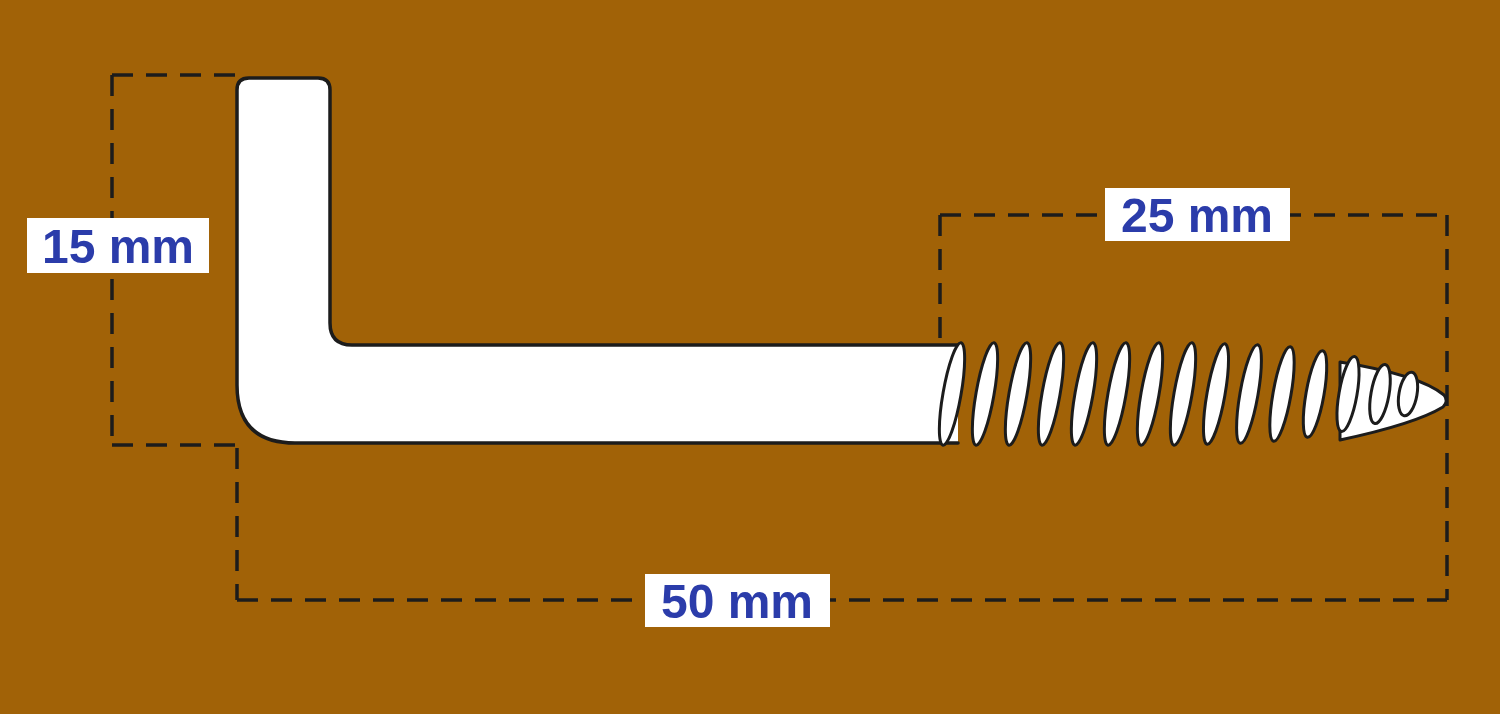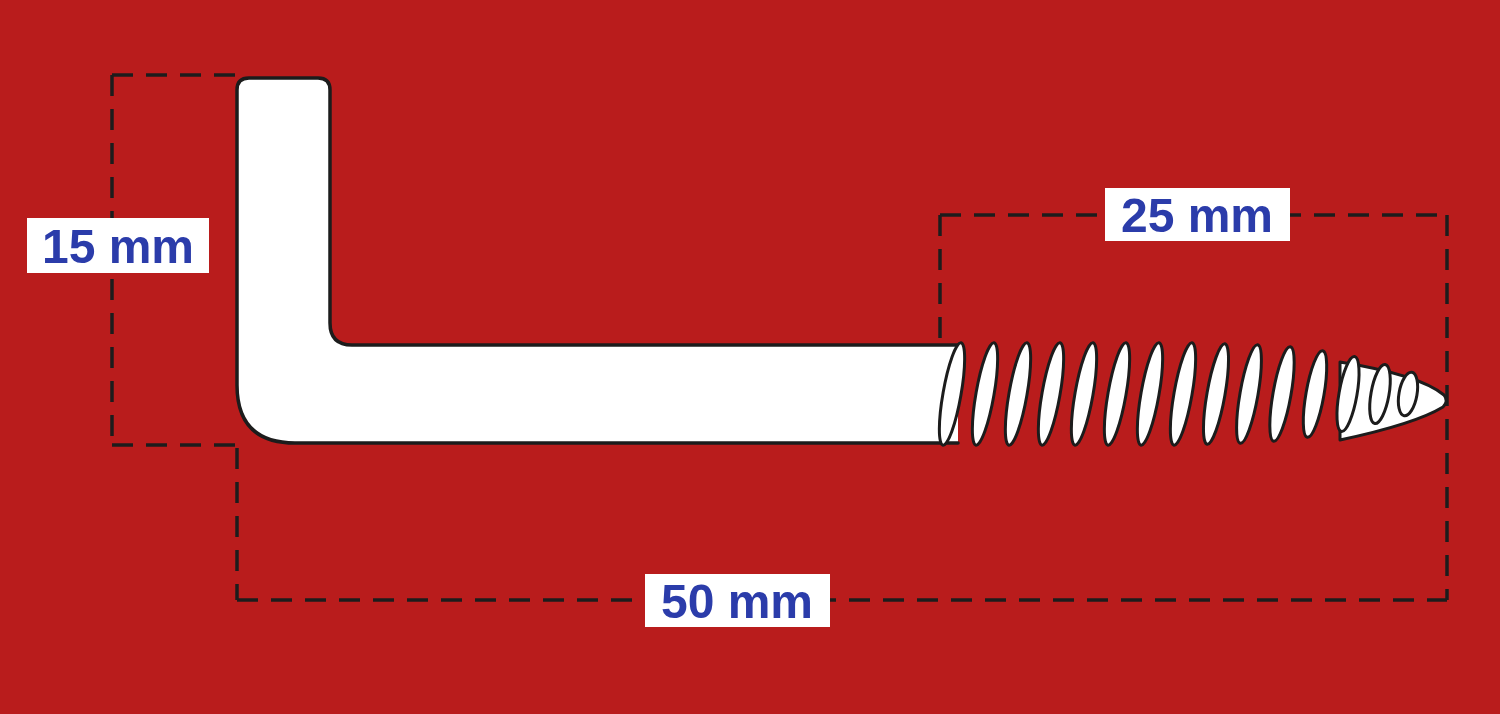--- a/index.html
+++ b/index.html
@@ -8,21 +8,21 @@
     background: #ffffff;
     width: 1500px;
     height: 714px;
     overflow: hidden;
     font-family: "Liberation Sans", sans-serif;
   }
   .stage {
     position: relative;
     width: 1500px;
     height: 714px;
-    background: #b91c1c;
+    background: #a16207;
   }
   svg { display: block; }
   .fillwhite { fill: #ffffff; stroke: none; }
   .outline {
     fill: none;
     stroke: #1c1c1c;
     stroke-width: 3.5;
     stroke-linejoin: round;
     stroke-linecap: round;
   }

